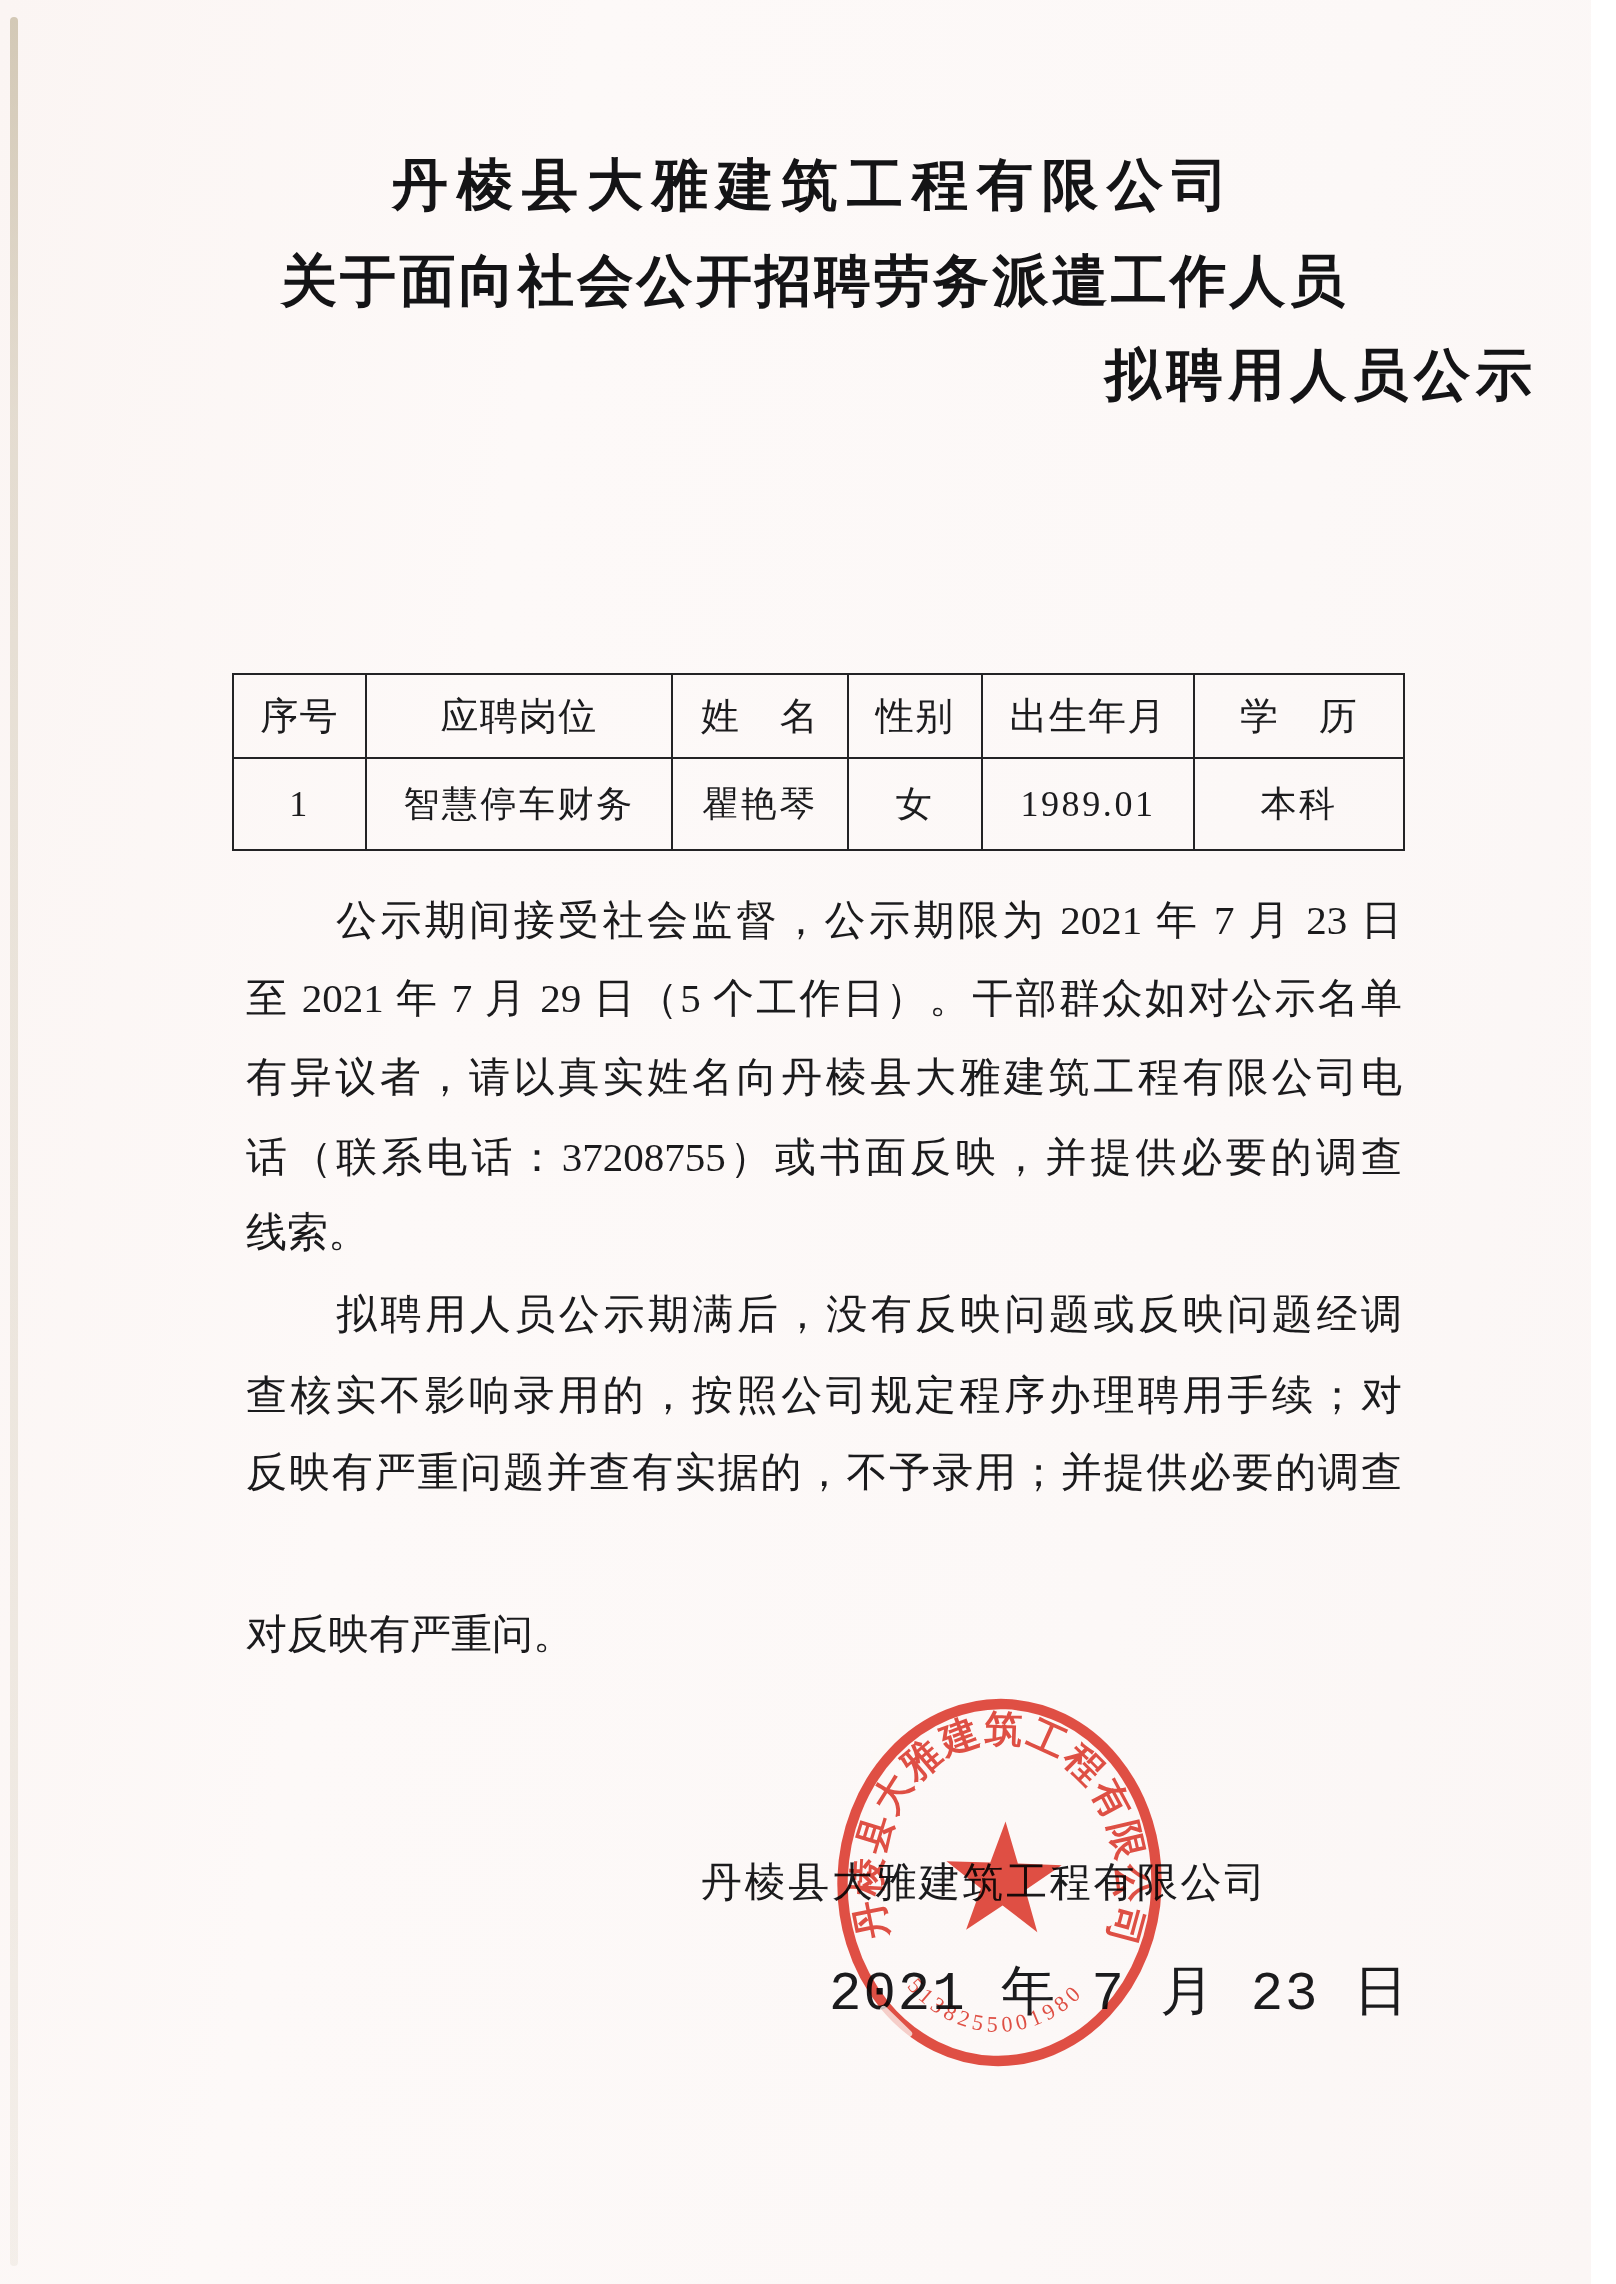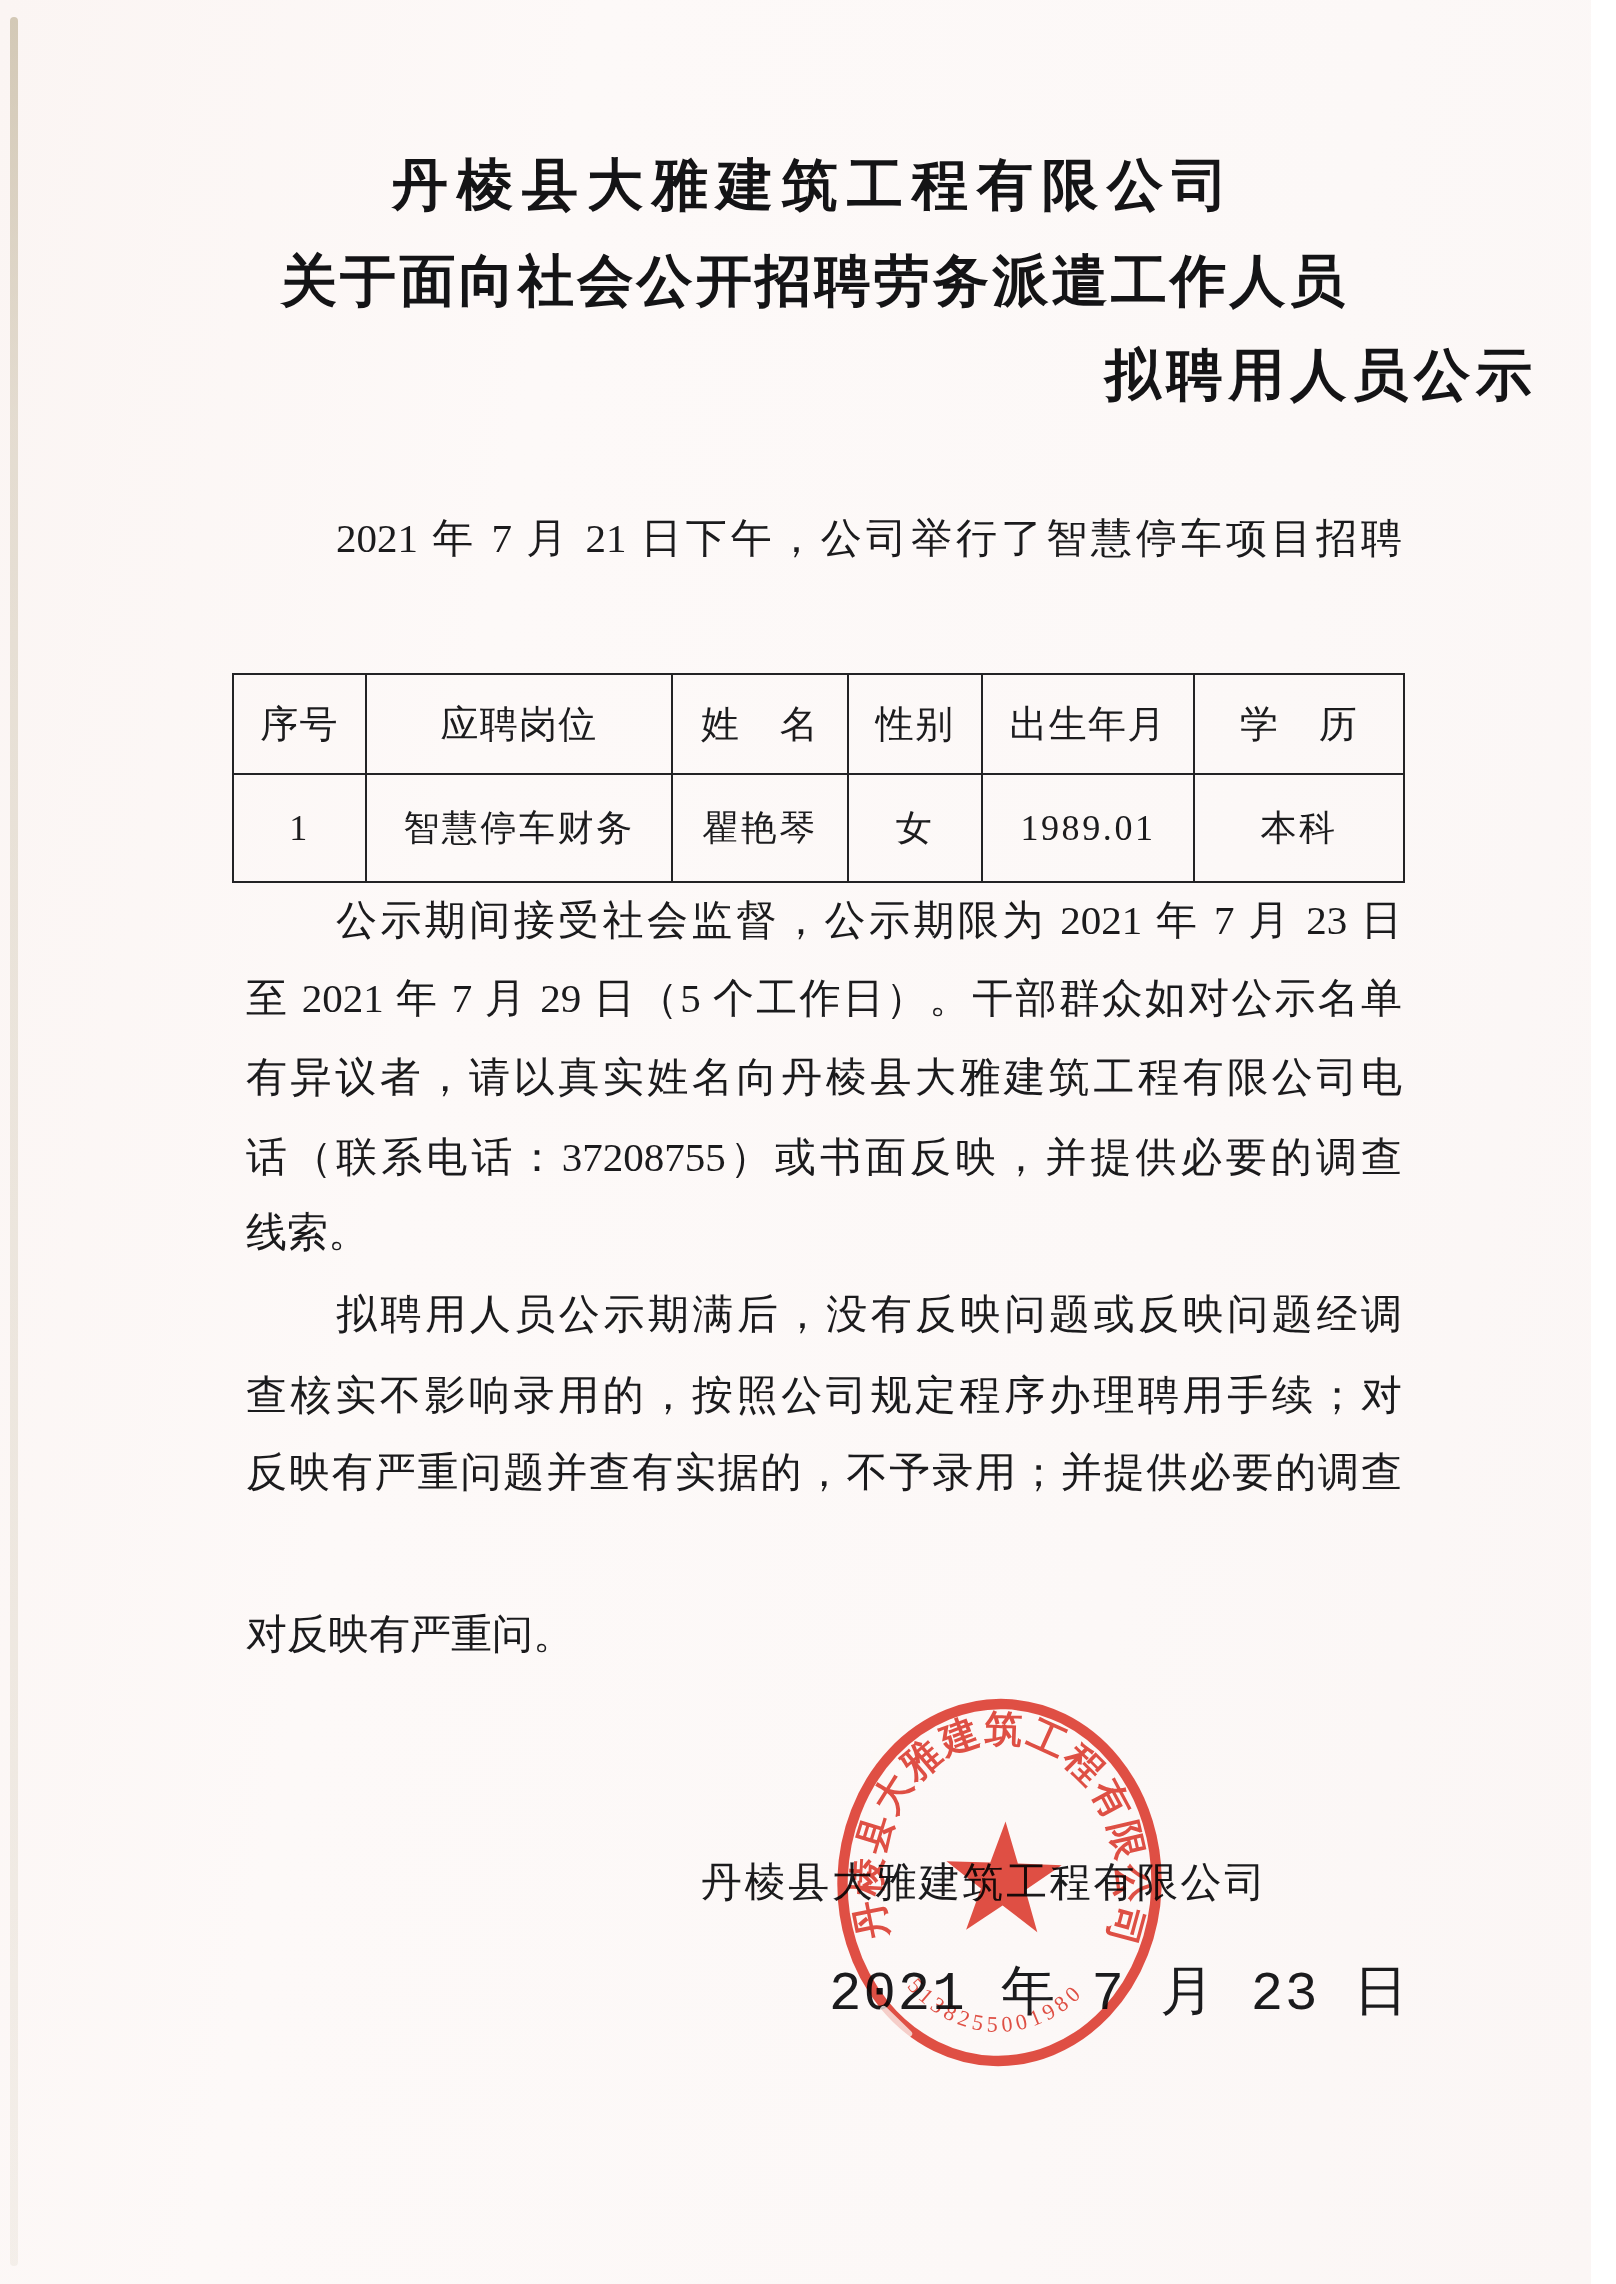--- a/index.html
+++ b/index.html
@@ -57,21 +57,21 @@
     left:232px;top:673px;
     width:1171px;
     border-collapse:collapse;
     table-layout:fixed;
     background:transparent;
   }
   table.roster td{
     border:2px solid #232325;
     text-align:center;
     vertical-align:middle;
-    padding:8px;
+    padding:0;
     color:#1c1c1e;
     margin-top:20px;
   }
   table.roster{border:2.6px solid #232325;}
   tr.hdr td{height:82px;font-size:38px;letter-spacing:1.3px;}
   tr.data td{height:90px;font-size:36px;letter-spacing:2.6px;}
   .sig-company{
     position:absolute;
     top:1855px;left:701px;
     font-size:41px;
@@ -108,21 +108,20 @@
 <body>
 
 <div class="page">
 
   <div class="scan-edge"></div>
 
   <div class="title-line t1">丹棱县大雅建筑工程有限公司</div>
   <div class="title-line t2">关于面向社会公开招聘劳务派遣工作人员</div>
   <div class="title-line t3">拟聘用人员公示</div>
 
-  <div class="body-line indent" style="top:516px">2021 年 7 月 21 日下午，公司举行了智慧停车项目招聘</div>
 
   <table class="roster">
     <colgroup>
       <col style="width:133px">
         <col style="width:306px">
         <col style="width:176px">
       <col style="width:134px">
         <col style="width:212px">
         <col style="width:210px">
     </colgroup>

